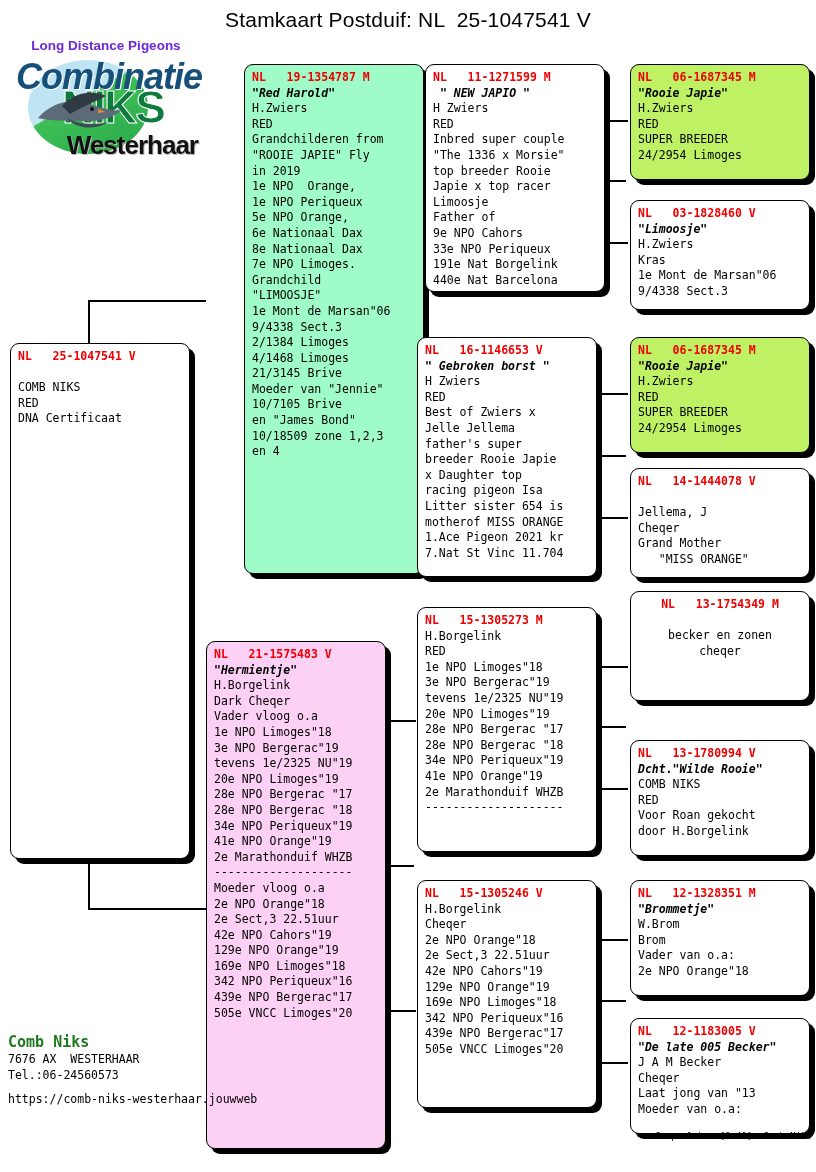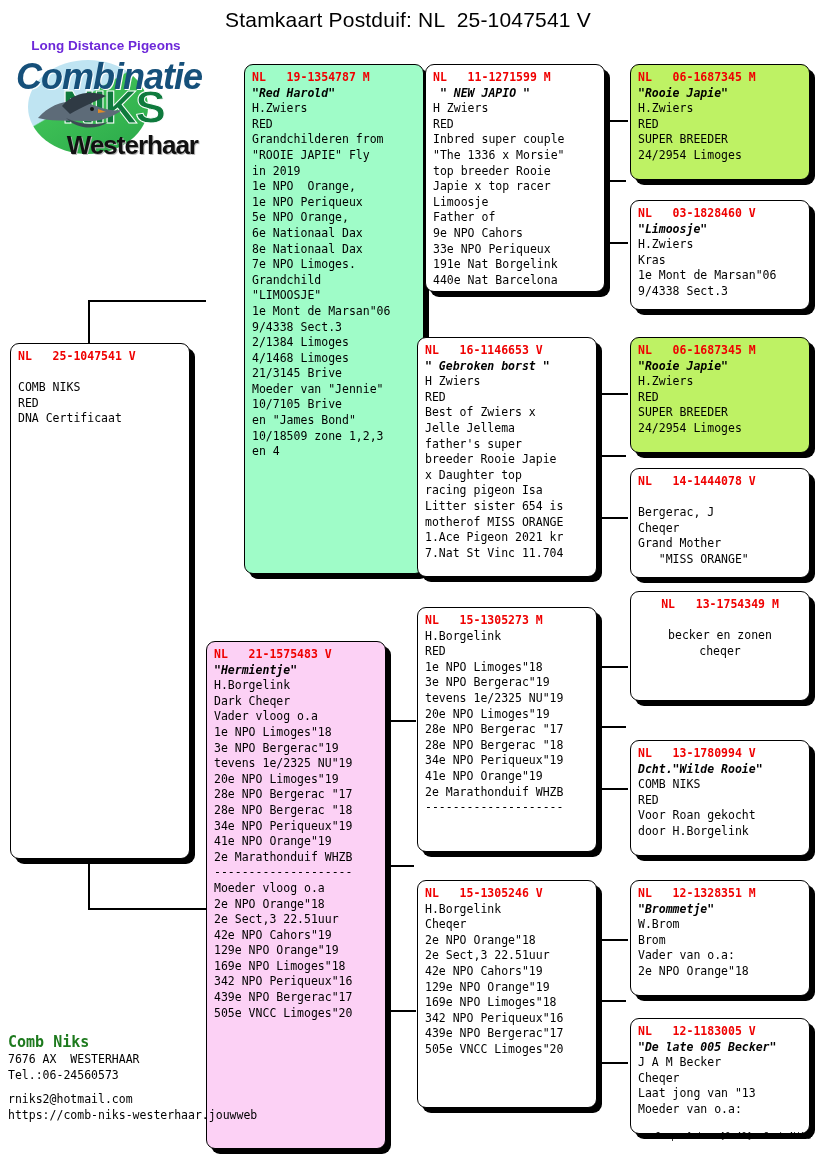--- a/index.html
+++ b/index.html
@@ -307,21 +307,21 @@
       <div class="ln2">RED</div>
       <div class="ln2">SUPER BREEDER</div>
       <div class="ln2">24/2954 Limoges</div>
     </div>
 </div>
 <div class="card" style="left:630px;top:468px;width:180px;height:110px;">
   <div class="ring">NL   14-1444078 V</div>
   <div class="nick"></div>
   <div>
       <div class="ln2">&nbsp;</div>
-      <div class="ln2">Bergerac, J</div>
+      <div class="ln2">Jellema, J</div>
       <div class="ln2">Cheqer</div>
       <div class="ln2">Grand Mother</div>
       <div class="ln2">   "MISS ORANGE"</div>
     </div>
 </div>
 <div class="card" style="left:630px;top:591px;width:180px;height:110px;text-align:center;">
   <div class="ring">NL   13-1754349 M</div>
   <div class="nick"></div>
   <div>
       <div class="ln2">&nbsp;</div>
@@ -358,17 +358,16 @@
       <div class="ln2">Laat jong van "13</div>
       <div class="ln2">Moeder van o.a:</div>
     </div>
 </div>
 
 <div id="foot">
   <div class="fname">Comb Niks</div>
   <div class="fl">7676 AX  WESTERHAAR</div>
   <div class="fl">Tel.:06-24560573</div>
   <div class="fgap"></div>
-  <div class="fl">rniks2@hotmail.com</div>
   <div class="fl">https://comb-niks-westerhaar.jouwweb</div>
 </div>
 
 <div id="credit">Compuclub © [9.49]  Comb Niks</div>
 
 </body></html>

